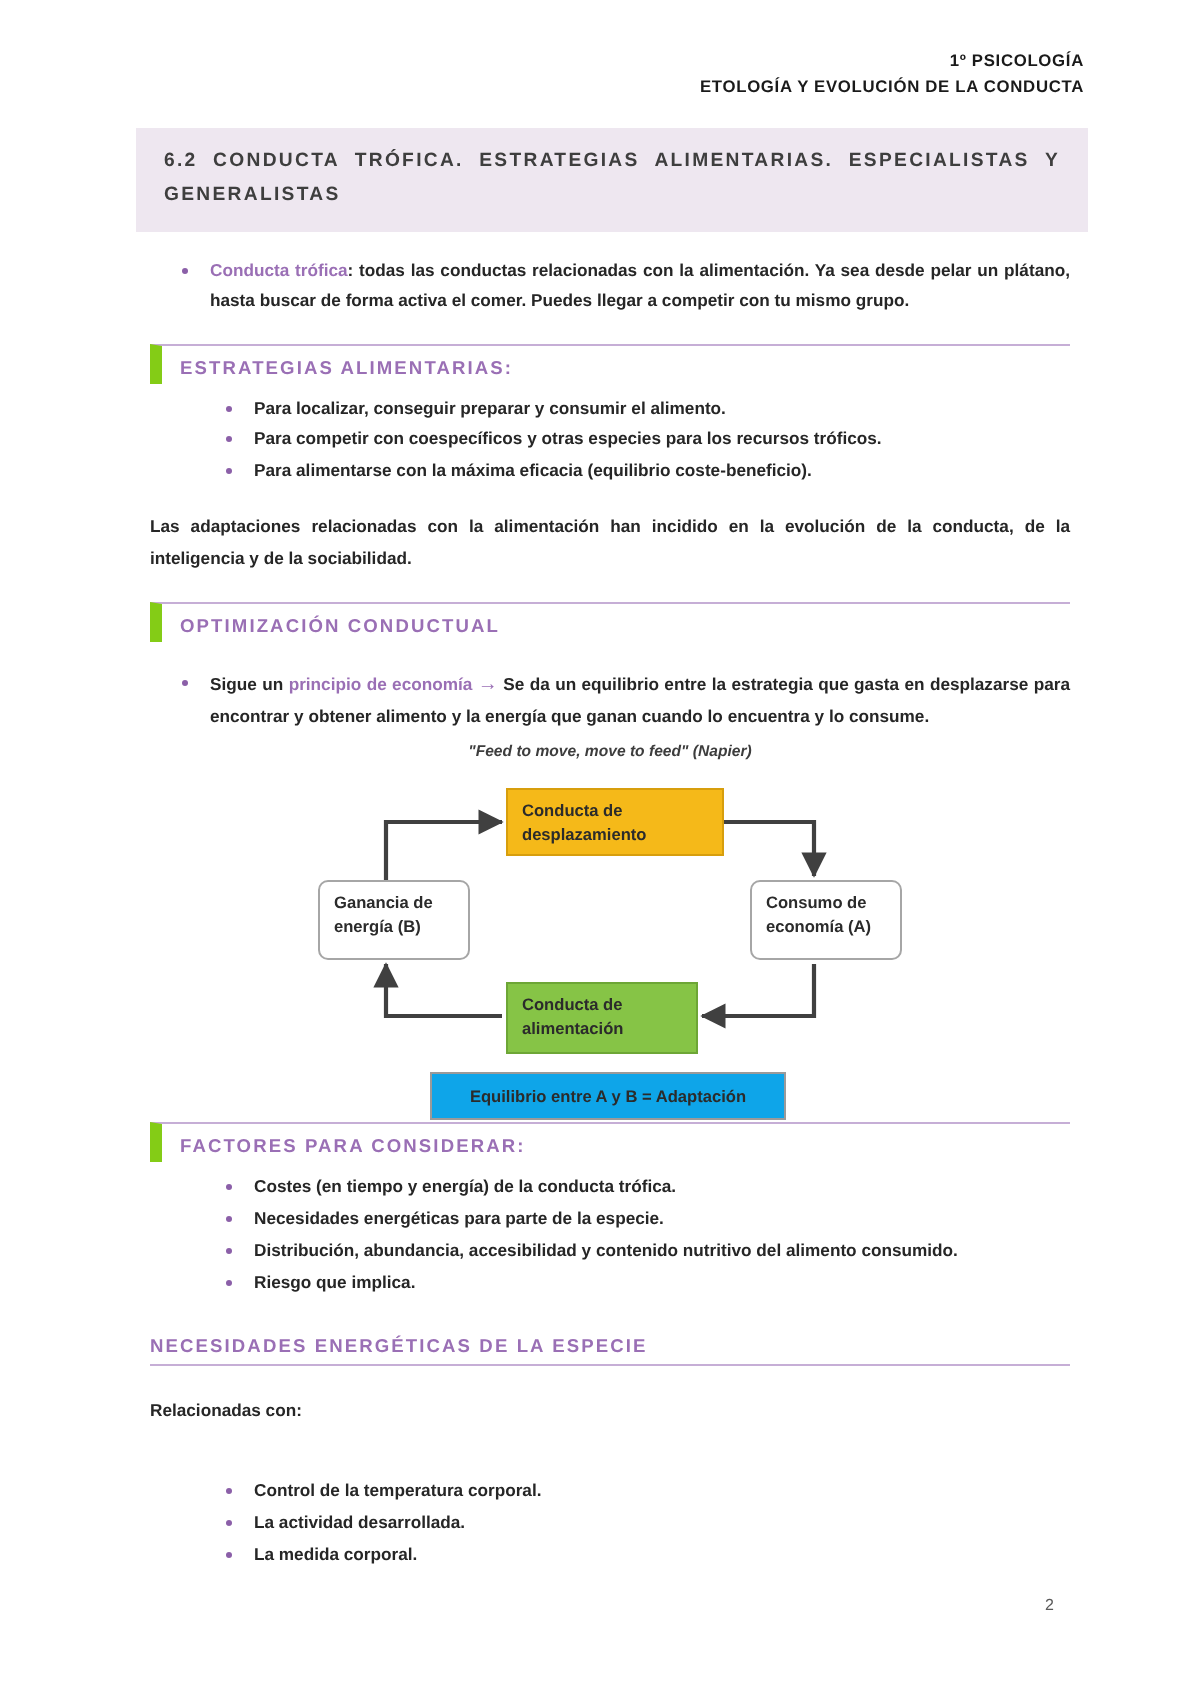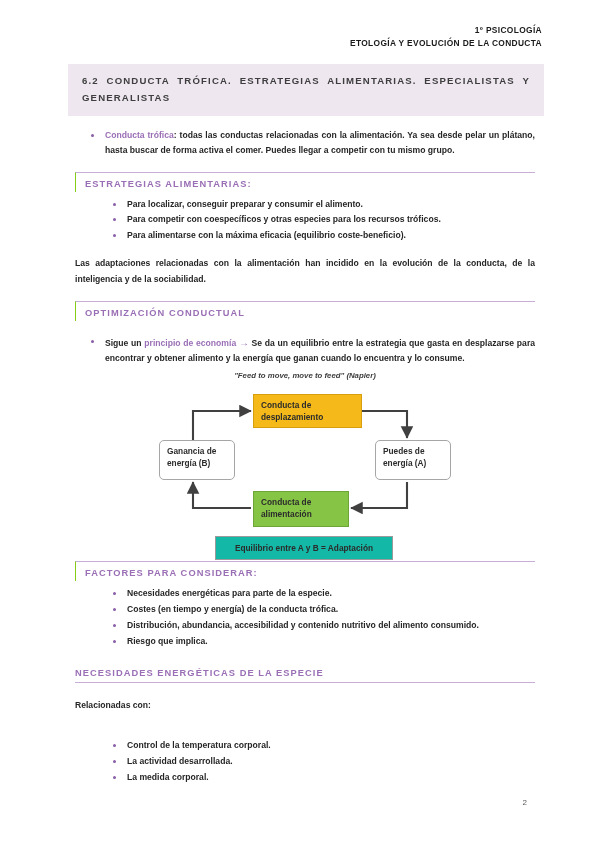--- a/index.html
+++ b/index.html
@@ -76,21 +76,21 @@
   }
   ul.bullets.indent2 > li { padding-left: 52px; }
   ul.bullets.indent2 > li::before { left: 38px; }
 
   .accent-text { color: #9a6fb5; }
   .arrow-glyph { color: #9a6fb5; font-size: 10px; }
 
   
   .h-box {
     border-top: 1px solid #c6aed6;
-    border-left: 1px solid #84cc16;
+    border-left: 6px solid #84cc16;
     padding: 6px 0 3px 9px;
     margin-top: 14px;
     margin-bottom: 5px;
   }
   .h-box .h-txt {
     font-size: 9.3px;
     color: #9a6fb5;
     letter-spacing: 1.05px;
   }
   
@@ -155,21 +155,21 @@
     border-radius: 0;
   }
   .node.green {
     background: #86c446;
     border: 0.9px solid #6da636;
     border-radius: 0;
   }
   .node.result {
     border: 0.9px solid #9a9a9a;
     border-radius: 0;
-    background: #14b8a6;
+    background: #0ea5e9;
     text-align: center;
     padding: 5px 10px;
   }
   .svg-arrows {
     position: absolute;
     left: 0; top: 0;
     width: 300px; height: 150px;
     overflow: visible;
   }
 
@@ -242,43 +242,43 @@
           <path d="M 252,96 L 252,122 L 196,122" stroke="#404040" stroke-width="2.1" fill="none" marker-end="url(#ah)"></path>
 
           <path d="M 96,122 L 38,122 L 38,96" stroke="#404040" stroke-width="2.1" fill="none" marker-end="url(#ah)"></path>
         </svg>
 
         <div class="node orange" style="left:98px; top:8px; width:109px; height:34px;">
           <span>Conducta de desplazamiento</span>
         </div>
 
         <div class="node plain" style="left:220px; top:54px; width:76px; height:40px;">
-          <span>Puedes de energía (A)</span>
+          <span>Consumo de economía (A)</span>
         </div>
 
         <div class="node green" style="left:98px; top:105px; width:96px; height:36px;">
           <span>Conducta de alimentación</span>
         </div>
 
         <div class="node plain" style="left:4px; top:54px; width:76px; height:40px;">
           <span>Ganancia de energía (B)</span>
         </div>
 
         <div class="node result" style="left:60px; top:150px; width:178px;">
           <span>Equilibrio entre A y B = Adaptación</span>
         </div>
       </div>
     </div>
 
     <div class="h-box" style="margin-top:16px;">
       <div class="h-txt">FACTORES PARA CONSIDERAR:</div>
     </div>
     <ul class="bullets indent2">
+      <li>Costes (en tiempo y energía) de la conducta trófica.</li>
       <li>Necesidades energéticas para parte de la especie.</li>
-      <li>Costes (en tiempo y energía) de la conducta trófica.</li>
       <li>Distribución, abundancia, accesibilidad y contenido nutritivo del alimento consumido.</li>
       <li>Riesgo que implica.</li>
     </ul>
 
     <div class="h-under">
       <div class="h-txt">NECESIDADES ENERGÉTICAS DE LA ESPECIE</div>
     </div>
     <p class="para tight">Relacionadas con:</p>
     <ul class="bullets indent2" style="margin-top:24px;">
       <li>Control de la temperatura corporal.</li>

